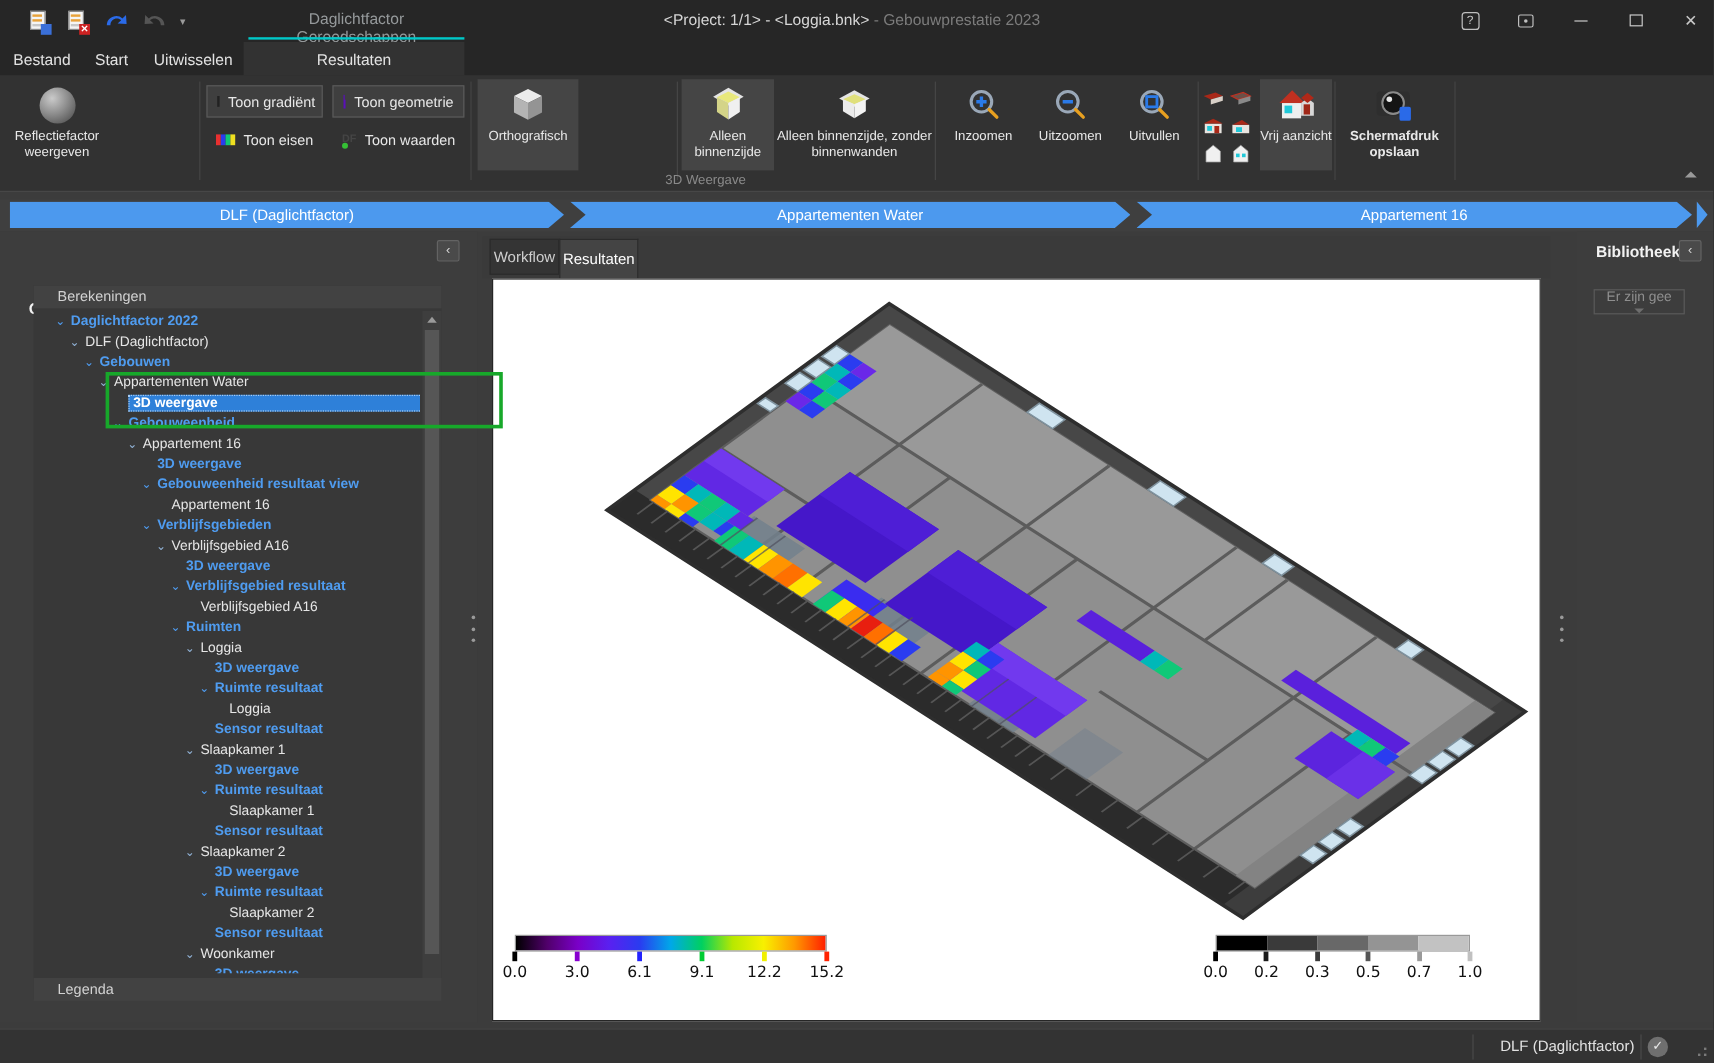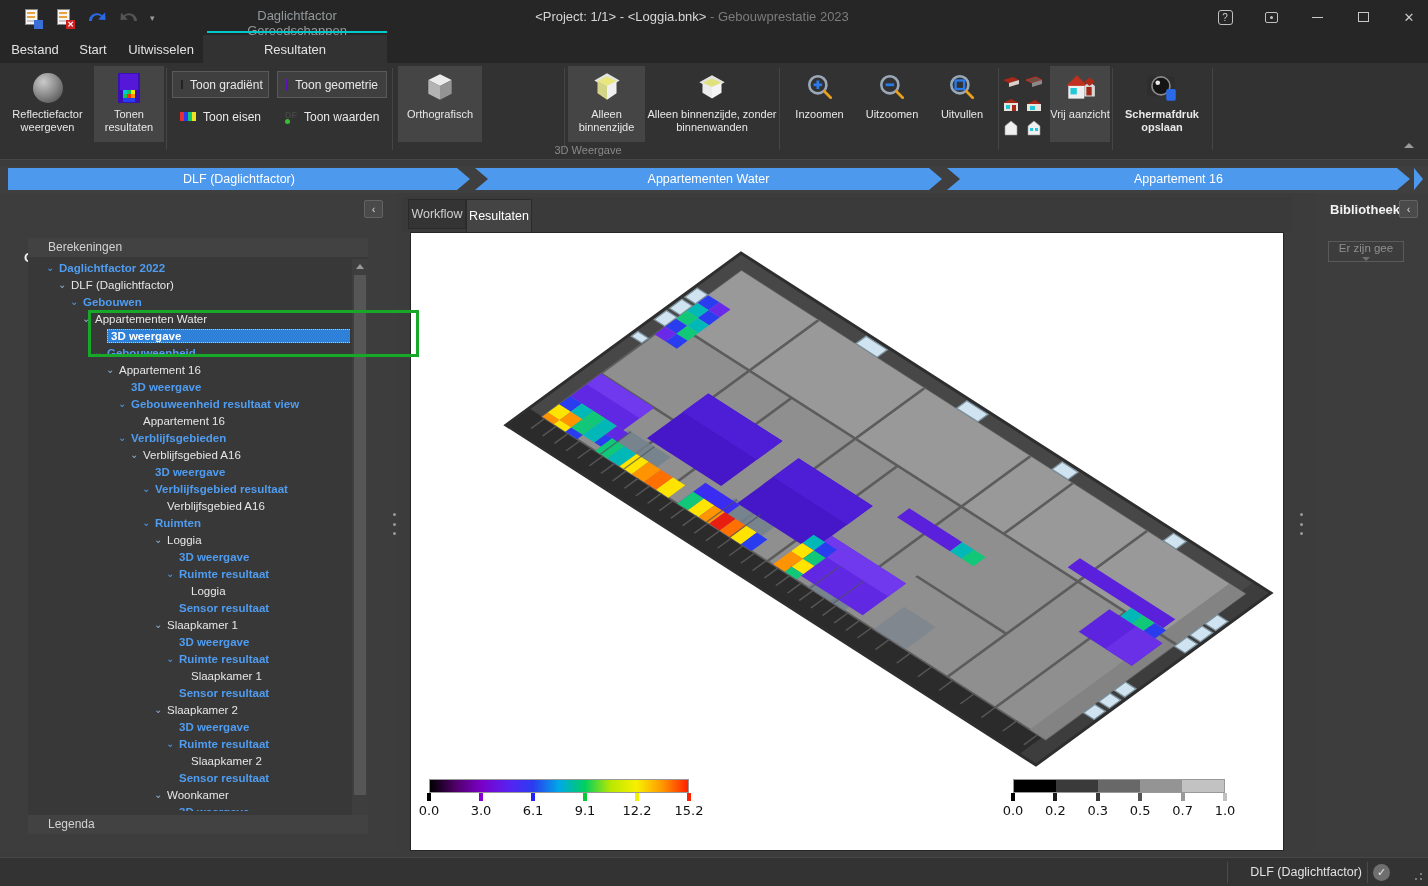--- a/index.html
+++ b/index.html
@@ -13,21 +13,21 @@
   .qat { position:absolute; left:22px; top:8px; display:flex; gap:12px; align-items:center; }
   .qat .qbtn { width:20px; height:20px; position:relative; }
   .doc { position:absolute; left:3px; top:1px; width:13px; height:16px; background:#f5f5f5; border:1px solid #888; }
   .doc::before { content:""; position:absolute; left:1px; top:2px; width:8px; height:2px; background:#e8a23a; box-shadow:0 4px 0 #e8a23a, 0 8px 0 #c8c8c8; }
   .doc-badge { position:absolute; right:-1px; bottom:-1px; width:9px; height:9px; background:#cc2222; color:#fff; font-size:8px; line-height:9px; text-align:center; font-weight:bold; }
   .doc-badge2 { position:absolute; right:-1px; bottom:-1px; width:9px; height:9px; background:#3a6fd8; }
   .undo-svg, .redo-svg { width:22px; height:18px; }
   .caret-down { color:#9a9a9a; font-size:9px; }
   .context-title { position:absolute; left:207px; top:8px; width:180px; text-align:center; font-size:13px; color:#95999b; }
   .context-underline { position:absolute; left:207px; top:31px; width:180px; height:2px; background:#00c8c8; }
-  .win-title { position:absolute; left:412px; top:9px; width:560px; text-align:center; font-size:13px; color:#d6d6d6; white-space:nowrap; }
+  .win-title { position:absolute; left:430px; top:9px; width:560px; text-align:center; font-size:13px; color:#d6d6d6; white-space:nowrap; }
   .win-title .dim { color:#7c7c7c; }
   .winbtns { position:absolute; right:8px; top:6px; display:flex; gap:24px; align-items:center; }
   .winbtn { width:22px; height:22px; display:flex; align-items:center; justify-content:center; color:#c8c8c8; font-size:13px; }
   .help-glyph { width:15px; height:15px; border:1px solid #c0c0c0; border-radius:3px; font-size:10px; line-height:13px; text-align:center; }
   .layout-glyph { width:13px; height:11px; border:1px solid #c0c0c0; border-radius:2px; position:relative; }
   .layout-glyph::after { content:""; position:absolute; left:4px; top:3px; width:3px; height:3px; background:#c0c0c0; border-radius:50%; }
   .max-glyph { width:11px; height:10px; border:1px solid #c8c8c8; }
   .min-glyph { width:11px; height:1px; background:#c8c8c8; }
 
   
@@ -168,36 +168,20 @@
     <div class="rtab active" style="left:203px;width:184px;">Resultaten</div>
   </div>
 
   <div class="ribbon">
     <div class="bigbtn" style="left:3px;width:89px;">
       <div class="bicon">
           <span class="sphere"></span>
         </div>
       <div class="blabel">Reflectiefactor weergeven</div>
     </div>
-    <div class="bigbtn active" style="left:94px;width:70px;">
-      <div class="bicon">
-        <svg width="24" height="32" viewBox="0 0 24 32">
-          <rect x="1" y="1" width="22" height="30" fill="#3a10b0"></rect>
-          <rect x="3" y="2" width="18" height="16" fill="#5518d8"></rect>
-          <rect x="6" y="18" width="4" height="4" fill="#00c8d8"></rect>
-            <rect x="10" y="18" width="4" height="4" fill="#10c850"></rect>
-            <rect x="14" y="18" width="4" height="4" fill="#f8e800"></rect>
-          <rect x="6" y="22" width="4" height="4" fill="#10c850"></rect>
-            <rect x="10" y="22" width="4" height="4" fill="#ff3000"></rect>
-            <rect x="14" y="22" width="4" height="4" fill="#ff9800"></rect>
-          <rect x="6" y="26" width="12" height="4" fill="#2a3cf0"></rect>
-        </svg>
-      </div>
-      <div class="blabel">Tonen resultaten</div>
-    </div>
     <div class="rsep" style="left:166px;"></div>
 
     <div class="toggle active" style="left:172px;top:8px;width:97px;">
       <span class="grad-icon"></span>
       <span>Toon gradiënt</span>
     </div>
     <div class="toggle" style="left:172px;top:40px;width:97px;">
       <span class="eisen-icon">
           <i style="background:#e83030"></i>
           <i style="background:#2a3cf0"></i>

